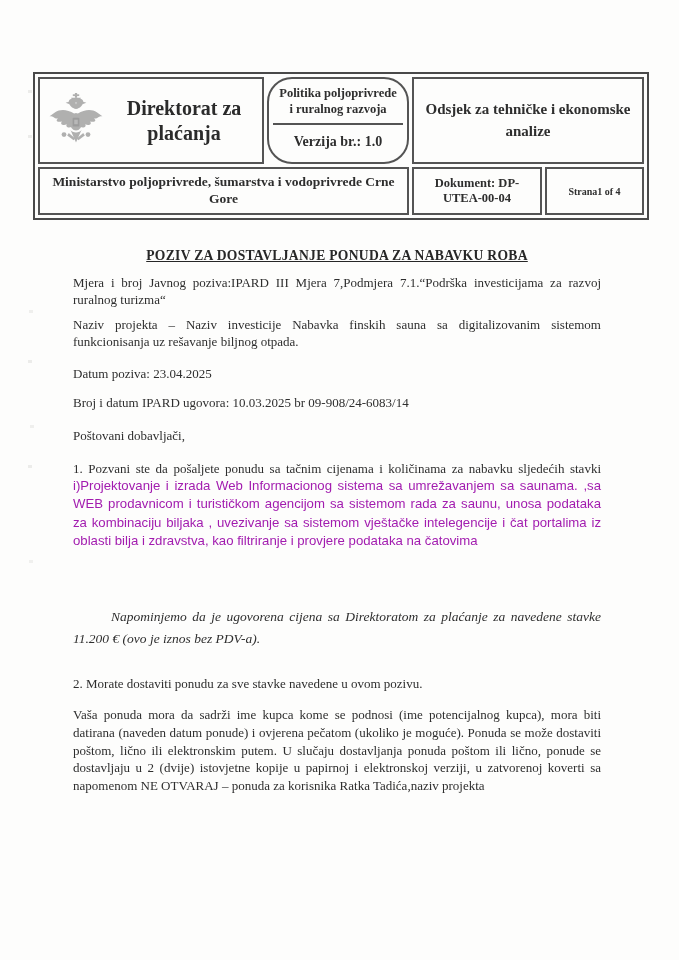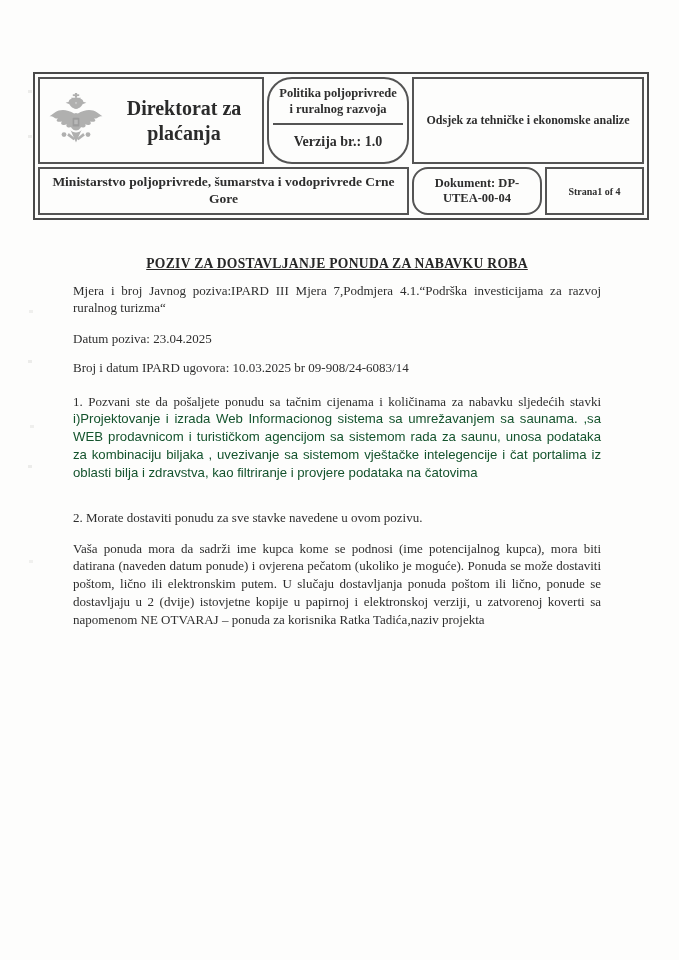--- a/index.html
+++ b/index.html
@@ -24,41 +24,41 @@
   .org-name {
     flex:1; font-weight:bold; font-size:20px; line-height:1.25;
     color:#2b2b2b; text-align:center; padding-right:8px;
   }
   td.cell-mid { padding:0;border-radius:25px; }
   .mid-top {
     border-bottom:2px solid #545454; font-weight:bold; font-size:12.5px;
     line-height:1.25; padding:5px 3px 6px;
   }
   .mid-bot { font-weight:bold; font-size:14px; padding:9px 3px 10px; }
-  td.cell-dept { background:#d8d8d8; font-weight:bold; font-size:12px; line-height:1.45; }
+  td.cell-dept { background:#d8d8d8; font-weight:bold; font-size:15px; line-height:1.45; }
   td.cell-ministry { height:40px; font-weight:bold; font-size:13.5px; line-height:1.25; }
-  td.cell-doc { font-weight:bold; font-size:12.5px; line-height:1.25;border-radius:16px; }
+  td.cell-doc { font-weight:bold; font-size:12.5px; line-height:1.25; }
   td.cell-page { font-weight:bold; font-size:10px; }
   
-  .content { position:absolute; left:73px; top:248px; width:528px; }
+  .content { position:absolute; left:73px; top:240px; width:528px; }
   .doc-title {
     margin:8px 0 0; text-align:center; font-weight:bold; font-size:13.6px;
     letter-spacing:.3px; text-decoration:underline; color:#272727;
   }
   .content p { margin:0; font-size:13px; line-height:1.32; text-align:justify; }
   .p-naziv   { margin-top:46px !important; }
   .p-mjera   { margin-top:10px !important; }
   .p-projekat{ margin-top:8px  !important; }
   .p-datum   { margin-top:14px !important; }
   .p-broj    { margin-top:12px !important; }
   .p-salut   { margin-top:16px !important; }
   .p-item1   { margin-top:16px !important; text-align-last:justify; }
   .p-item1-sans {
     font-family:"Liberation Sans", sans-serif; font-size:13.2px !important;
-    line-height:1.38 !important; color:#14532d;
+    line-height:1.38 !important; color:#a21caf;
   }
   .p-note {
     margin-top:56px !important; font-style:italic; font-size:13.5px !important;
     line-height:1.6 !important; text-indent:38px;
   }
   .p-item2   { margin-top:26px !important; }
   .p-delivery{ margin-top:14px !important; line-height:1.36 !important; }
   
   .scan-marks { position:absolute; left:28px; top:90px; width:4px; height:3px;
     background:#ececea;
@@ -122,27 +122,30 @@
         <td class="cell-doc">Dokument: DP-UTEA-00-04</td>
         <td class="cell-page">Strana1 of 4</td>
       </tr>
     </tbody>
       </table>
   </div>
 
   <div class="content">
     <h1 class="doc-title">POZIV ZA DOSTAVLJANJE PONUDA ZA NABAVKU ROBA</h1>
 
-    <p class="p-mjera">Mjera i broj Javnog poziva:IPARD III Mjera 7,Podmjera 4.1.“Podrška investicijama za razvoj ruralnog turizma“</p>
+    <p class="p-mjera">Mjera i broj Javnog poziva:IPARD III Mjera 7,Podmjera 7.1.“Podrška investicijama za razvoj ruralnog turizma“</p>
+    <p class="p-projekat">Naziv projekta – Naziv investicije Nabavka finskih sauna sa digitalizovanim sistemom funkcionisanja uz rešavanje biljnog otpada.</p>
     <p class="p-datum">Datum poziva: 23.04.2025</p>
     <p class="p-broj">Broj i datum IPARD ugovora: 10.03.2025 br 09-908/24-6083/14</p>
 
+    <p class="p-salut">Poštovani dobavljači,</p>
 
     <p class="p-item1">1. Pozvani ste da pošaljete ponudu sa tačnim cijenama i količinama za nabavku sljedećih stavki</p>
     <p class="p-item1-sans">i)Projektovanje i izrada Web Informacionog sistema sa umrežavanjem sa saunama. ,sa WEB prodavnicom i turističkom agencijom sa sistemom rada za saunu, unosa podataka za kombinaciju biljaka , uvezivanje sa sistemom vještačke intelegencije i čat portalima iz oblasti bilja i zdravstva, kao filtriranje i provjere podataka na čatovima</p>
 
+    <p class="p-note">Napominjemo da je ugovorena cijena sa Direktoratom za plaćanje za navedene stavke 11.200 € (ovo je iznos bez PDV-a).</p>
 
     <p class="p-item2">2. Morate dostaviti ponudu za sve stavke navedene u ovom pozivu.</p>
 
     <p class="p-delivery">Vaša ponuda mora da sadrži ime kupca kome se podnosi (ime potencijalnog kupca), mora biti datirana (naveden datum ponude) i ovjerena pečatom (ukoliko je moguće). Ponuda se može dostaviti poštom, lično ili elektronskim putem. U slučaju dostavljanja ponuda poštom ili lično, ponude se dostavljaju u 2 (dvije) istovjetne kopije u papirnoj i elektronskoj verziji, u zatvorenoj koverti sa napomenom NE OTVARAJ – ponuda za korisnika Ratka Tadića,naziv projekta</p>
   </div>
 
 </div>
 
 </body></html>

